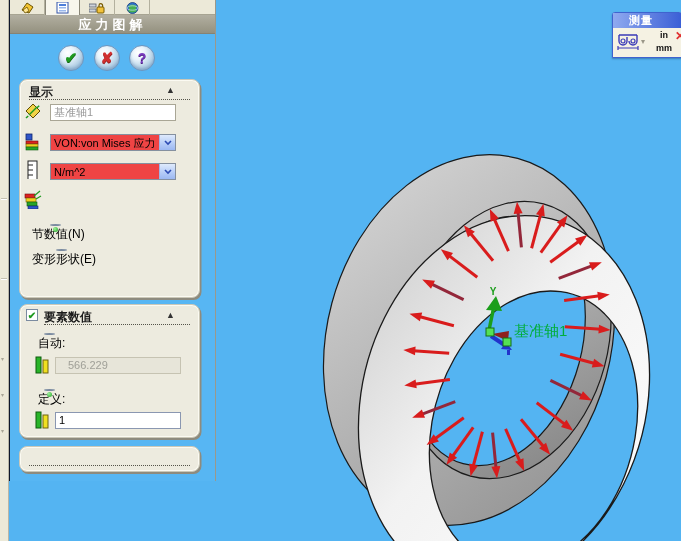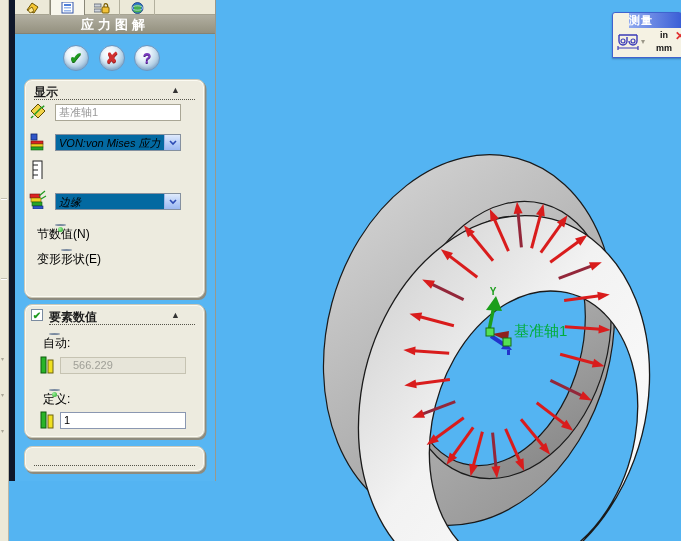--- a/index.html
+++ b/index.html
@@ -11,21 +11,21 @@
   .screen{position:relative;width:681px;height:541px;background:var(--viewport-bg);}
 
   
   .left-strip{position:absolute;left:0;top:0;width:9px;height:541px;background:var(--beige);
     border-right:1px solid #b9b6a6;}
   .left-strip .groove{position:absolute;left:1px;width:6px;height:1px;background:#c4c1b1;box-shadow:0 1px 0 #fff;}
   .left-strip .mini-arrow{position:absolute;left:1px;font-size:6px;color:#a9a697;line-height:6px;}
 
   
   .panel{position:absolute;left:9px;top:0;width:207px;height:481px;background:var(--panel-bg);
-    border-left:6px solid #0f172a;border-right:1px solid #9b988a;}
+    border-left:1px solid #0f172a;border-right:1px solid #9b988a;}
   .tabstrip{position:absolute;left:0;top:0;width:100%;height:15px;background:var(--beige);
     border-bottom:1px solid #a7a492;display:flex;}
   .tab{width:35px;height:15px;border-right:1px solid #b3b09e;display:flex;align-items:flex-end;justify-content:center;padding-bottom:1px;}
   .tab.active{background:#f8f6ec;border-left:1px solid #8a8778;border-right:1px solid #8a8778;}
   .tab svg{display:block;}
   .titlebar{position:absolute;left:0;top:15px;width:100%;height:19px;
     background:linear-gradient(#b2afa1,#94917f);color:#fff;font-weight:bold;font-size:13px;
     text-align:center;line-height:19px;letter-spacing:4px;border-bottom:1px solid #868373;}
   .actions{position:absolute;left:0;top:44px;width:100%;height:30px;}
   .round-btn{position:absolute;top:1px;width:26px;height:26px;border-radius:50%;
@@ -42,21 +42,21 @@
     box-shadow:1.5px 2px 0 #8e8b7e, inset 0 0 0 1px #fbfaf2;}
   .group-header{position:absolute;left:9px;top:4px;right:24px;height:14px;font-size:12px;font-weight:bold;color:#1a1a1a;}
   .collapse{position:absolute;right:0px;top:1px;font-size:9px;color:#333;}
   .dotline{position:absolute;left:9px;right:9px;top:19px;border-bottom:1px dotted #55544a;}
 
   .fld-icon{position:absolute;width:18px;height:19px;}
   .txt-input{position:absolute;height:17px;background:#fff;border:1px solid #a9a695;
     font-size:11px;color:#9a9a9a;padding:1px 3px;line-height:13px;overflow:hidden;white-space:nowrap;}
   .txt-input.enabled{color:#000;border:1px solid #8a97b1;}
   .txt-input.disabled{background:#e7e5d9;border:1px solid #c6c3b2;color:#a0a098;padding-left:12px;}
-  .combo{position:absolute;height:17px;background:#0369a1;border:1px solid #85909f;font-size:11px;color:#000;font-style:italic;}
+  .combo{position:absolute;height:17px;background:#ef4444;border:1px solid #85909f;font-size:11px;color:#000;}
   .combo .combo-text{position:absolute;left:3px;top:1px;right:18px;line-height:14px;white-space:nowrap;overflow:hidden;}
   .combo .combo-btn{position:absolute;right:0px;top:0px;width:16px;height:15px;
     background:linear-gradient(#dfeafc,#b4cbf7 60%,#9cb8f2);border-left:1px solid #9fb4e6;
     display:flex;align-items:center;justify-content:center;}
   .radio-row{position:absolute;height:14px;font-size:12px;color:#000;display:flex;align-items:center;flex-direction:column;}
   .radio{width:11px;height:11px;border-radius:50%;background:#fff;border:1px solid #7b8ba0;margin-right:5px;position:relative;}
   .radio.checked::after{content:"";position:absolute;left:2px;top:2px;width:5px;height:5px;border-radius:50%;
     background:radial-gradient(circle at 35% 35%,#9ef09e,#1fa61f);}
   .xp-button{position:absolute;height:19px;background:linear-gradient(#ffffff,#f2f0e4 60%,#e2dfcd);
     border:1px solid #76798c;border-radius:3px;font-size:12px;color:#000;text-align:center;line-height:17px;margin-top:48px;}
@@ -64,21 +64,21 @@
     font-size:10px;line-height:11px;text-align:center;color:#1f9a1f;font-weight:bold;}
 
   
   .viewport{position:absolute;left:216px;top:0;width:465px;height:541px;background:var(--viewport-bg);overflow:hidden;}
   .viewport svg{position:absolute;left:0;top:0;}
 
   
   .measure{position:absolute;left:396px;top:12px;width:70px;height:46px;border:1px solid #3f63cf;
     border-radius:3px 3px 0 0;background:#f5f2e3;box-shadow:0 1px 2px rgba(0,0,40,.3);}
   .measure-title{height:15px;background:linear-gradient(90deg,#8fa9ef,#3b5fd6);color:#fff;
-    font-size:11px;font-weight:bold;line-height:15px;padding-left:0;letter-spacing:1px;margin-left:16px;}
+    font-size:11px;font-weight:bold;line-height:15px;padding-left:16px;letter-spacing:1px;}
   .measure-body{position:relative;height:29px;}
   .measure-body .caliper{position:absolute;left:3px;top:3px;}
   .measure-body .dd{position:absolute;left:28px;top:9px;font-size:8px;color:#9a9788;}
   .units{position:absolute;left:40px;top:1px;font-size:9px;font-weight:bold;color:#111;
     line-height:13px;text-align:center;width:22px;}
   .measure-close{position:absolute;right:-4px;top:1px;color:#e03030;font-weight:bold;font-size:12px;}
 </style>
 </head>
 <body>
 
@@ -169,37 +169,37 @@
         </span>
       </div>
 
       <svg class="fld-icon" style="left:6px;top:80px" width="14" height="24">
         <rect x="2" y="1" width="9" height="22" fill="#fff" stroke="#222" stroke-width="1"></rect>
         <line x1="2" y1="5" x2="7" y2="5" stroke="#222" stroke-width="1"></line>
         <line x1="2" y1="10" x2="7" y2="10" stroke="#222" stroke-width="1"></line>
         <line x1="2" y1="15" x2="7" y2="15" stroke="#222" stroke-width="1"></line>
         <line x1="2" y1="20" x2="7" y2="20" stroke="#222" stroke-width="1"></line>
       </svg>
+      <div class="combo" style="left:30px;top:83px;width:126px">
+        <span class="combo-text">N/m^2</span>
+        <span class="combo-btn">
+          <svg width="8" height="6">
+            <path d="M1 1 L4 4 L7 1" fill="none" stroke="#2c4bb4" stroke-width="1.6"></path>
+          </svg>
+        </span>
+      </div>
 
       <svg class="fld-icon" style="left:4px;top:110px" width="18" height="20">
         <rect x="1" y="4" width="10" height="4" fill="#dd2222" stroke="#6e1010" stroke-width="0.6"></rect>
         <rect x="2" y="8" width="10" height="4" fill="#f0d020" stroke="#6e5c10" stroke-width="0.6"></rect>
         <rect x="3" y="12" width="10" height="4" fill="#28a428" stroke="#0e5c0e" stroke-width="0.6"></rect>
         <rect x="4" y="16" width="10" height="3" fill="#2f55c8" stroke="#10266e" stroke-width="0.6"></rect>
         <line x1="10" y1="6" x2="16" y2="1" stroke="#1f9a1f" stroke-width="1.2"></line>
         <line x1="12" y1="9" x2="17" y2="6" stroke="#1f9a1f" stroke-width="1.2"></line>
       </svg>
-      <div class="combo" style="left:30px;top:113px;width:126px">
-        <span class="combo-text">边缘</span>
-        <span class="combo-btn">
-          <svg width="8" height="6">
-            <path d="M1 1 L4 4 L7 1" fill="none" stroke="#2c4bb4" stroke-width="1.6"></path>
-          </svg>
-        </span>
-      </div>
 
       <div class="radio-row" style="left:12px;top:144px">
         <span class="radio checked"></span>
         <span>节数值(N)</span>
       </div>
       <div class="radio-row" style="left:12px;top:169px">
         <span class="radio"></span>
         <span>变形形状(E)</span>
       </div>
 

